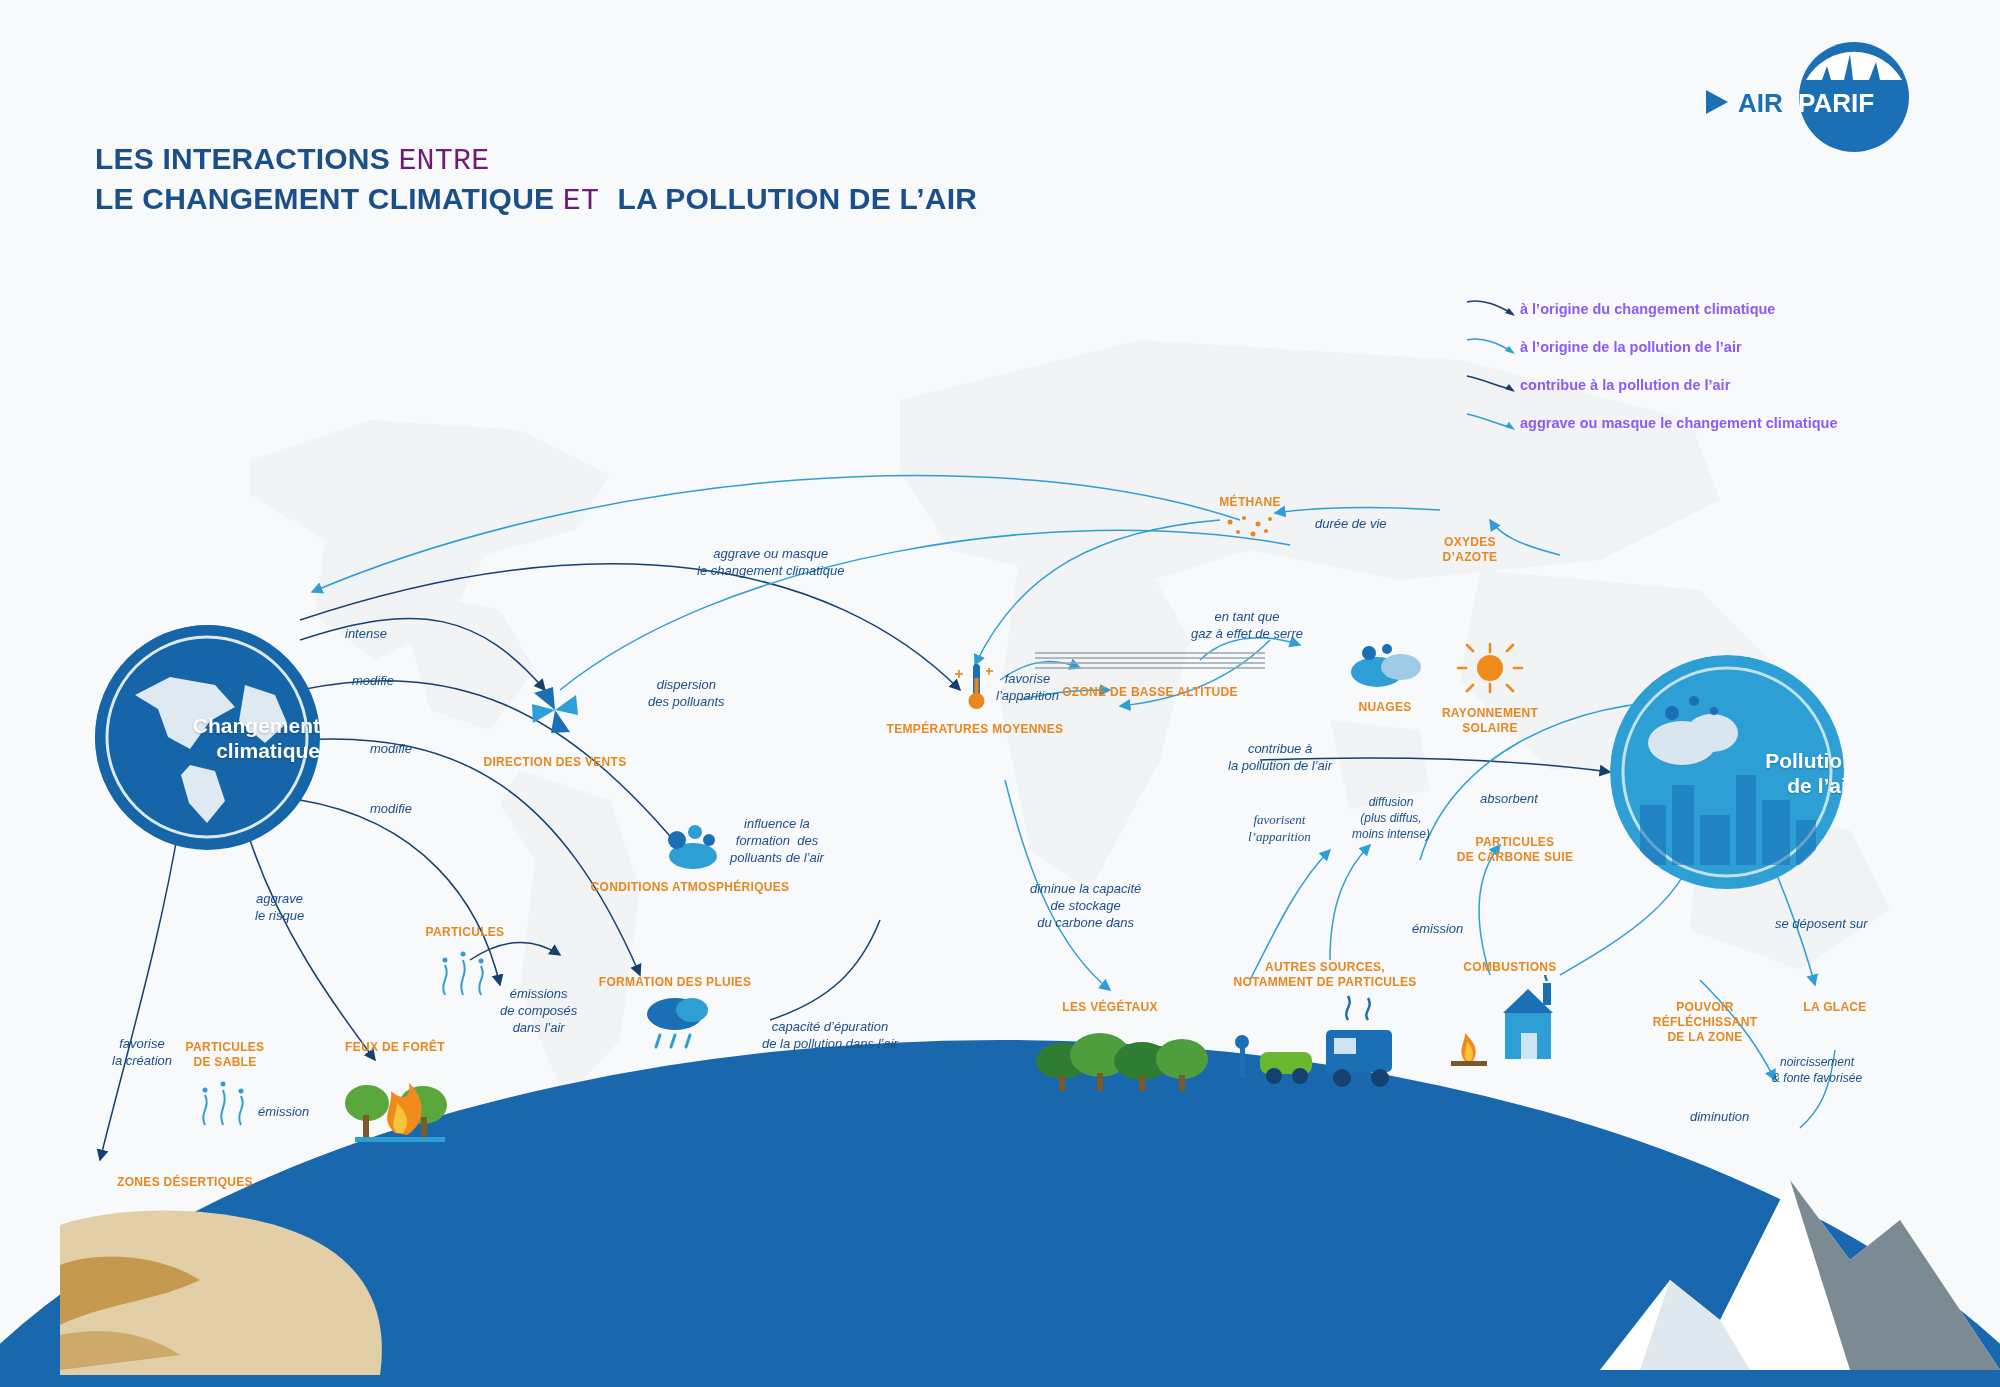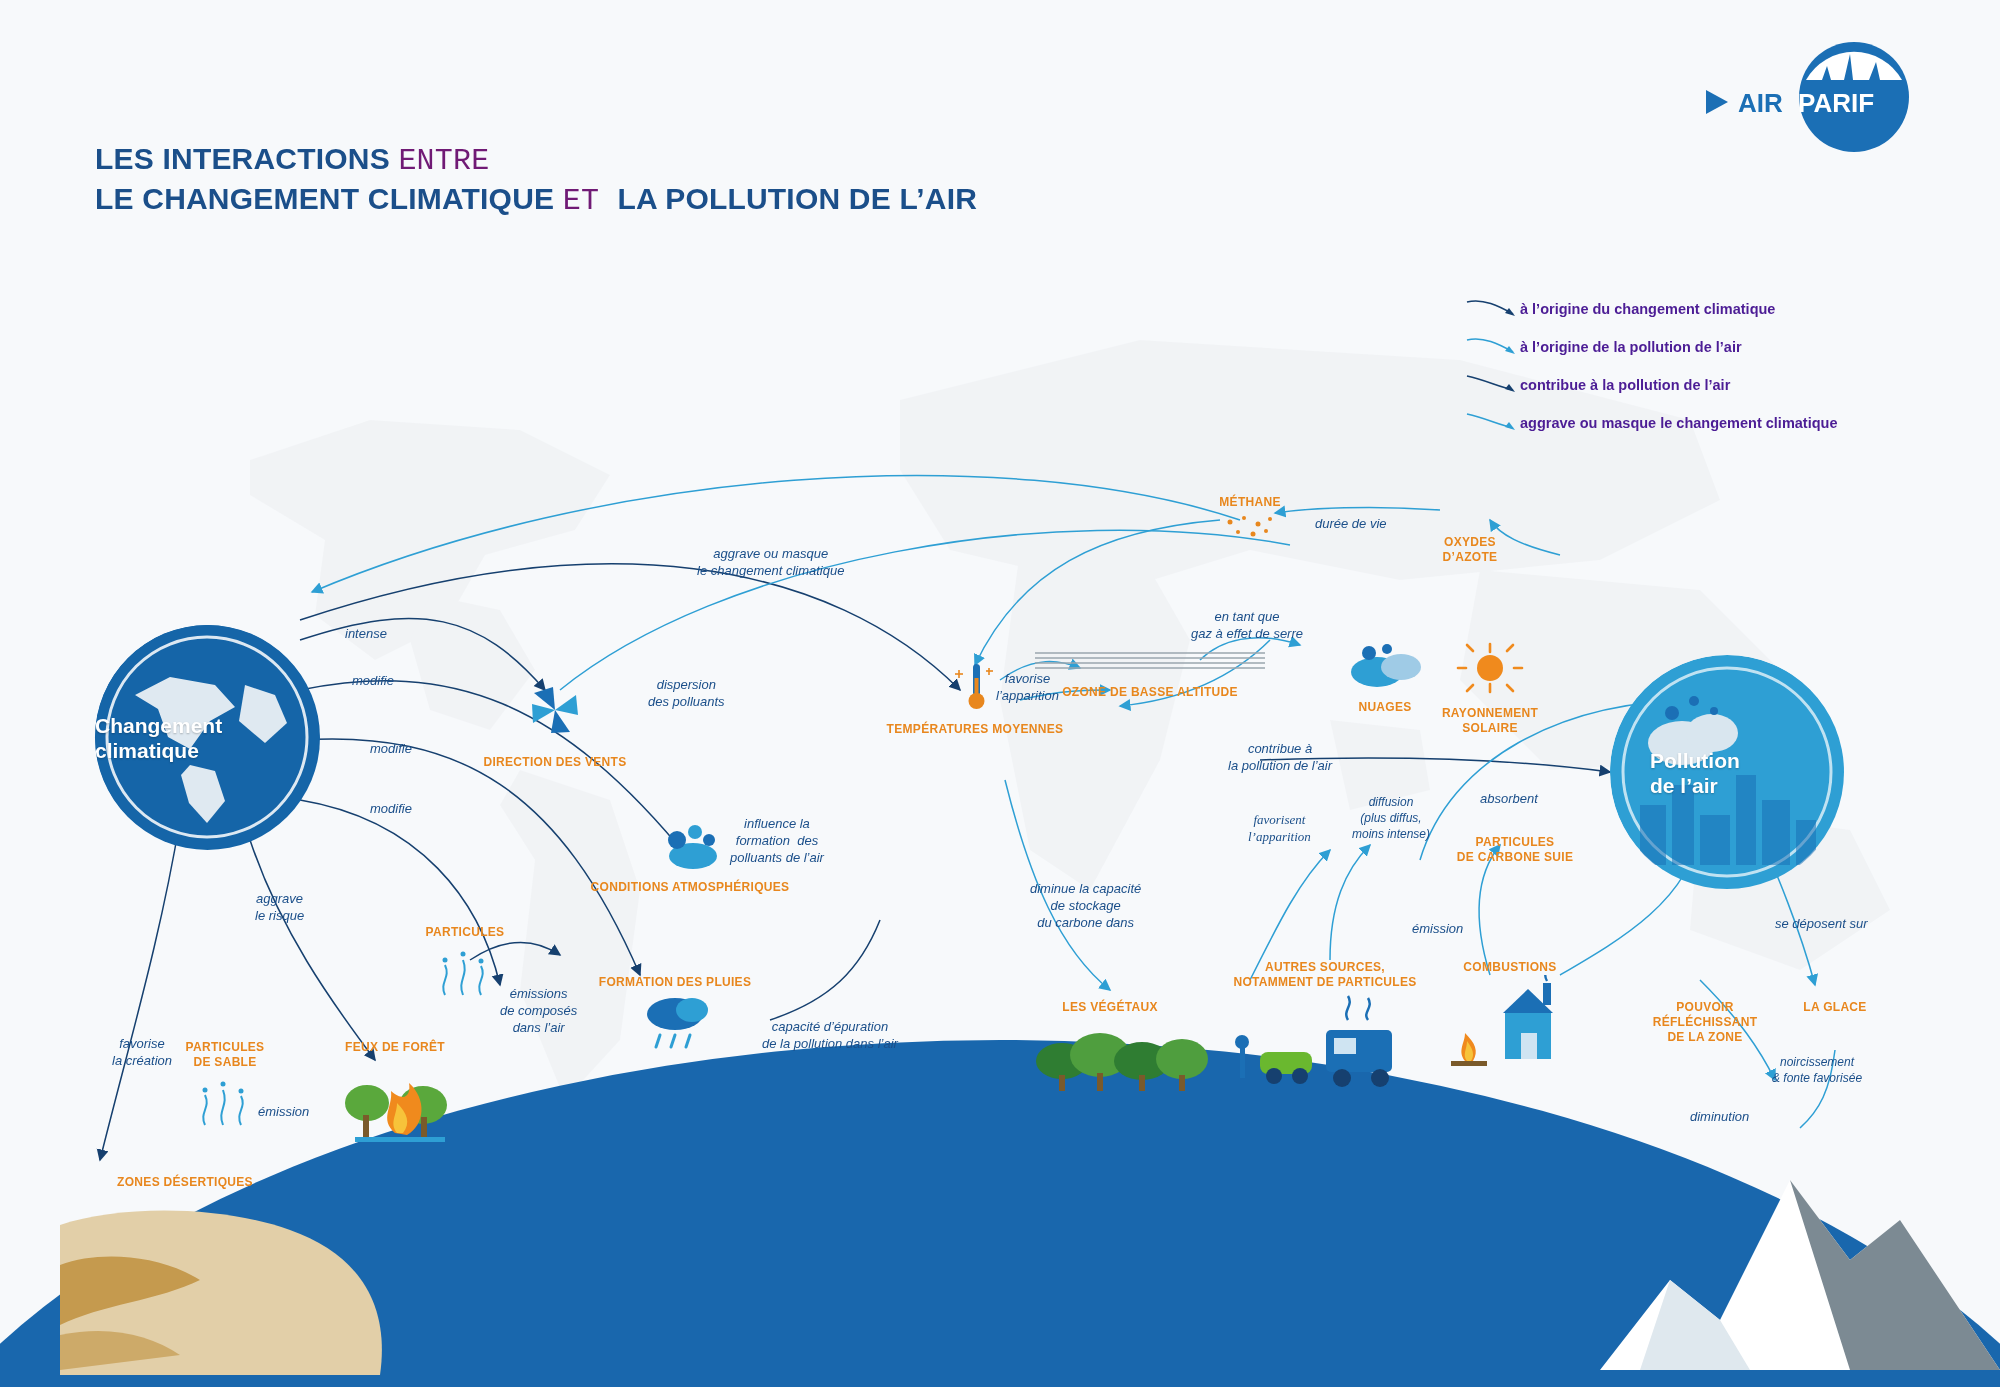--- a/index.html
+++ b/index.html
@@ -25,21 +25,21 @@
   .title .l1,.title .l2{font-size:30px;font-weight:bold;color:#1b4f8a;white-space:nowrap;}
   .title .light{font-weight:normal;color:#701a75;font-family:Liberation Mono, monospace;}
 
   
   .logo{position:absolute;right:76px;top:40px;width:230px;height:115px;}
 
   
   .legend{position:absolute;left:1465px;top:290px;width:450px;}
   .legend .row{display:flex;align-items:center;height:38px;}
   .legend .arrow{width:55px;height:26px;flex:0 0 55px;}
-  .legend .lbl{font-size:14.5px;color:#4c1d95;font-weight:bold;white-space:nowrap;}
+  .legend .lbl{font-size:14.5px;color:#8b5cf6;font-weight:bold;white-space:nowrap;}
 
   
   .dome{position:absolute;left:-150px;top:1040px;width:2300px;height:1200px;border-radius:50%;
         background:#1967ad;}
   .sand{position:absolute;left:60px;top:1205px;width:330px;height:170px;}
   .iceberg{position:absolute;left:1600px;top:1120px;width:400px;height:270px;}
 
   
   .links{position:absolute;inset:0;width:2000px;height:1387px;pointer-events:none;}
 
@@ -48,21 +48,21 @@
   .node .cap{
     font-size:12px;font-weight:bold;color:#e8871e;letter-spacing:.3px;line-height:1.25;
     white-space:nowrap;
   }
   .ico{display:block;margin:0 auto 6px auto;}
 
   
   .bigcircle{position:absolute;border-radius:50%;overflow:hidden;}
   .bigcircle .label{
     position:absolute;left:0;right:0;top:50%;transform:translateY(-50%);
-    text-align:left;color:#fff;font-weight:bold;font-size:21px;line-height:1.2;
+    text-align:right;color:#fff;font-weight:bold;font-size:21px;line-height:1.2;
     text-shadow:0 1px 2px rgba(0,0,0,.25);
   }
 
   
   .etxt{
     position:absolute;font-size:13px;color:#1b4f8a;font-style:italic;line-height:1.32;
     white-space:pre;
     text-align:center;
   }
 </style>

